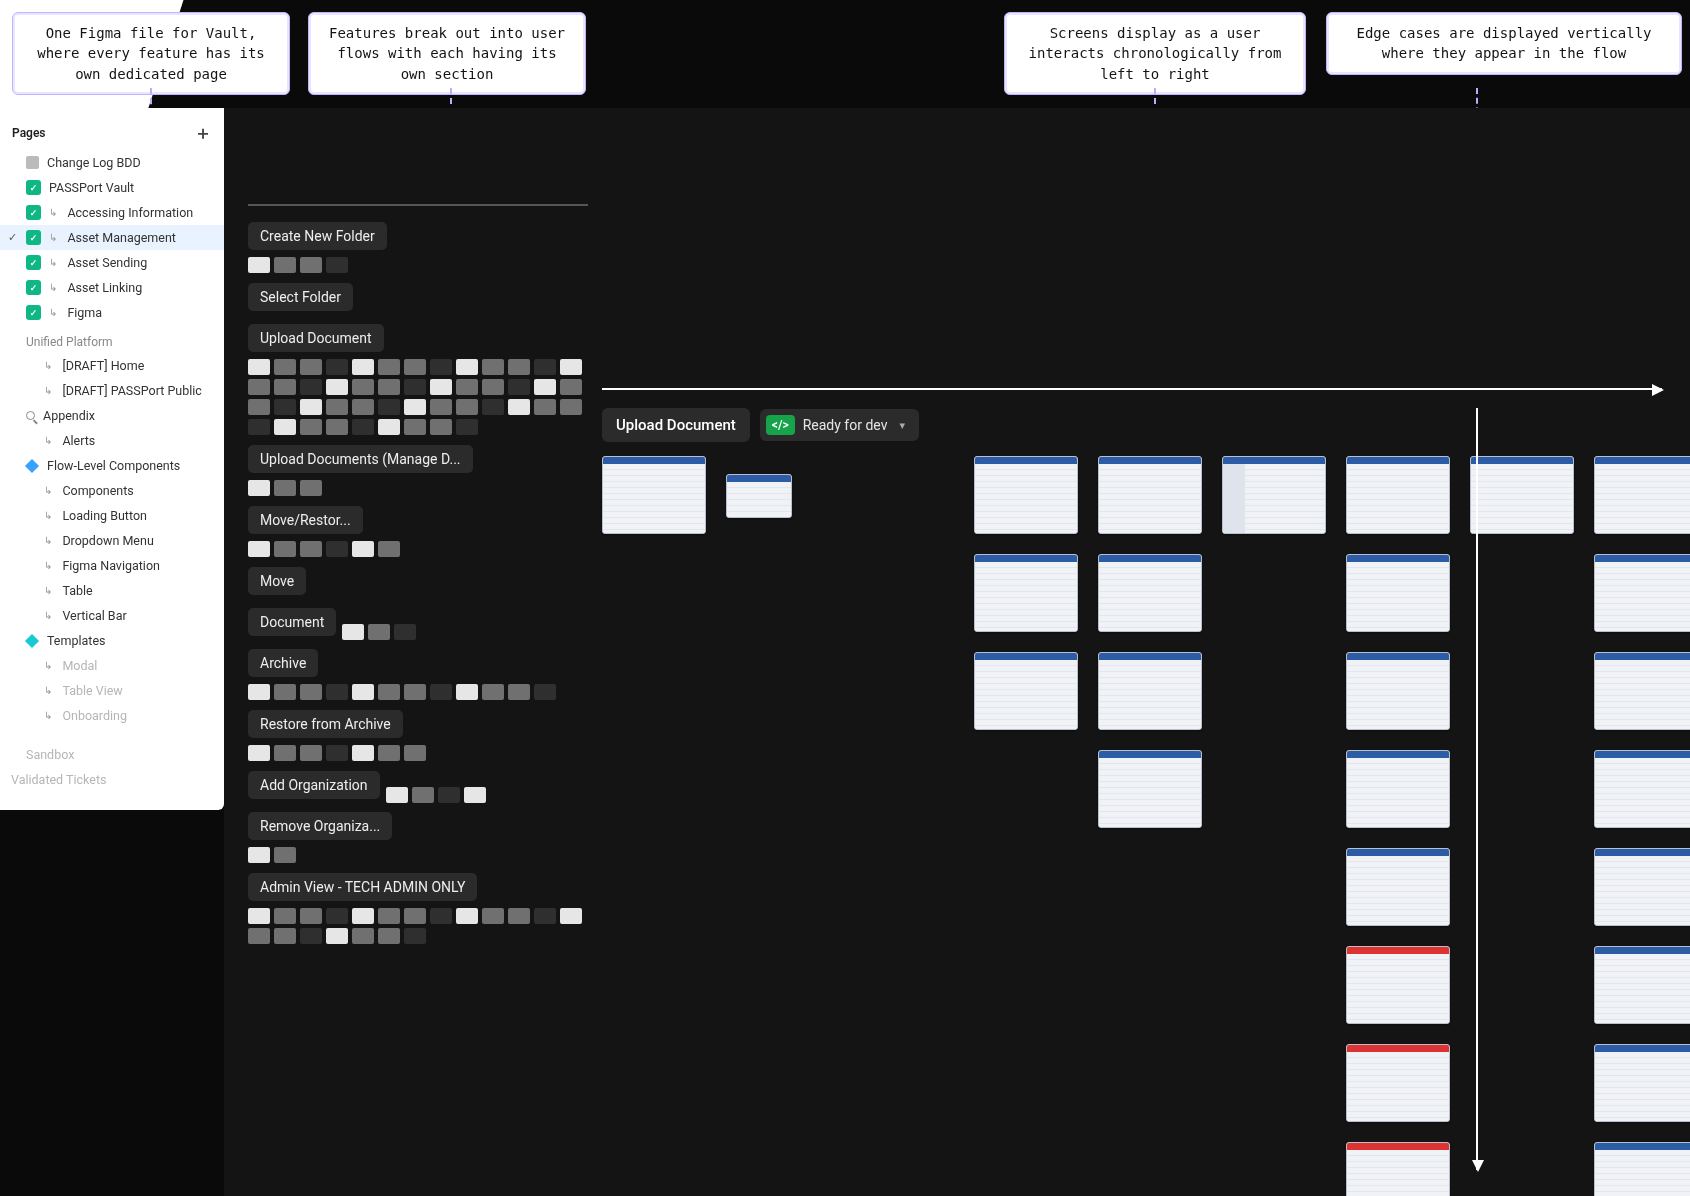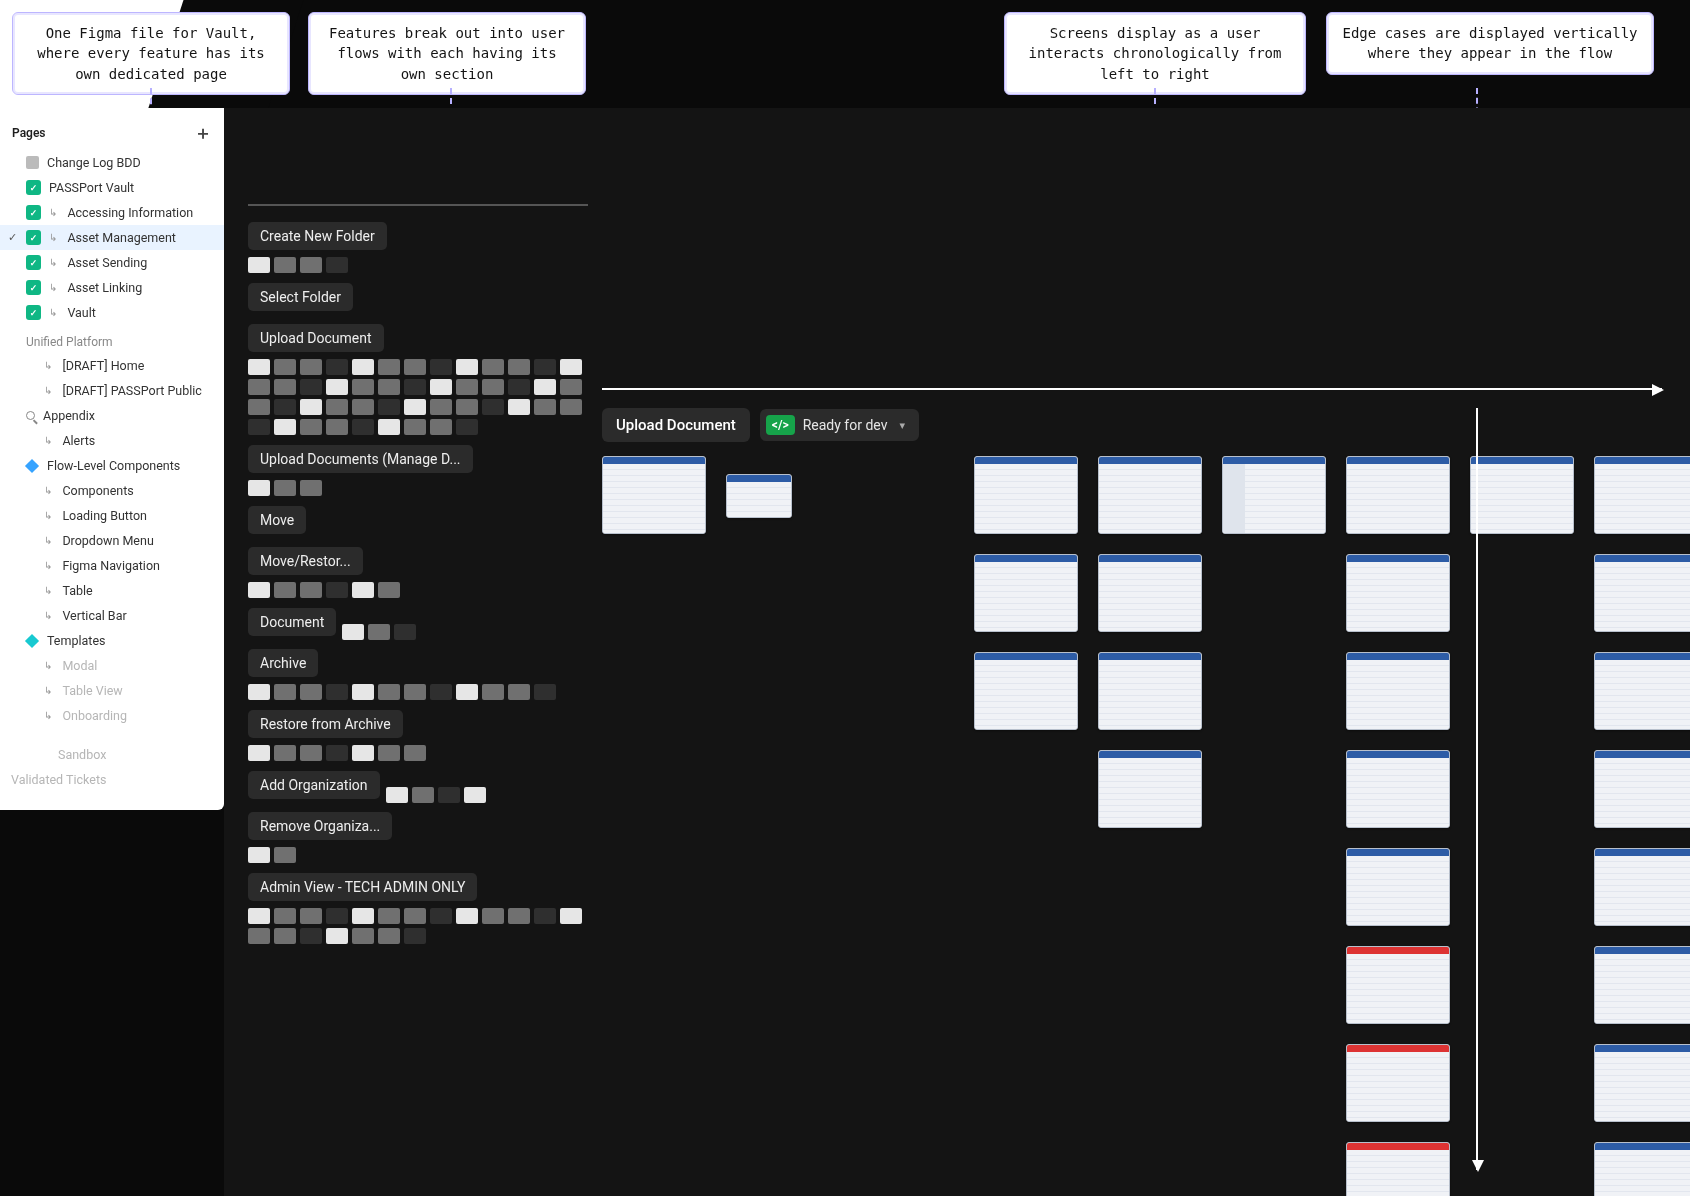--- a/index.html
+++ b/index.html
@@ -200,21 +200,21 @@
 <body>
 
 <div class="corner-mask"></div>
 
 <div class="callout" style="left:12px; width:278px;">One Figma file for Vault, where every feature has its own dedicated page</div>
 
 <div class="callout" style="left:308px; width:278px;">Features break out into user flows with each having its own section</div>
 
 <div class="callout" style="left:1004px; width:302px;">Screens display as a user interacts chronologically from left to right</div>
 
-<div class="callout" style="left:1326px; width:328px;">Edge cases are displayed vertically where they appear in the flow</div>
+<div class="callout" style="left:1326px; width:356px;">Edge cases are displayed vertically where they appear in the flow</div>
 
 <div class="pointer" style="left:150px; height:138px;"></div>
 <div class="pointer" style="left:450px; height:440px;"></div>
 <div class="pointer" style="left:1154px; height:188px;"></div>
 <div class="pointer" style="left:1476px; height:212px;"></div>
 
 <div class="ring" style="left:140px; top:228px;"></div>
 <div class="small-arrow" style="left:162px; top:238px; width:66px;"></div>
 
 <span class="magnify" style="left:584px; top:414px;"></span>
@@ -250,21 +250,21 @@
     <span>Asset Sending</span>
   </div>
   <div class="pg-row">
     <span class="badge">✓</span>
     <span class="arrow-in">↳</span>
     <span>Asset Linking</span>
   </div>
   <div class="pg-row">
     <span class="badge">✓</span>
     <span class="arrow-in">↳</span>
-    <span>Vault</span>
+    <span>Figma</span>
   </div>
 
   <div class="sect-lbl">Unified Platform</div>
   <div class="pg-row sub">
     <span class="arrow-in">↳</span>
     <span>[DRAFT] Home</span>
   </div>
   <div class="pg-row sub">
     <span class="arrow-in">↳</span>
     <span>[DRAFT] PASSPort Public</span>
@@ -318,21 +318,21 @@
     </div>
   <div class="pg-row sub dim">
       <span class="arrow-in">↳</span>
       <span>Table View</span>
     </div>
   <div class="pg-row sub dim">
       <span class="arrow-in">↳</span>
       <span>Onboarding</span>
     </div>
 
-  <div class="pg-row sub dim" style="padding-left:26px;margin-top:14px;margin-left:32px;">
+  <div class="pg-row sub dim" style="padding-left:26px;margin-top:14px;">
       <span>Sandbox</span>
     </div>
   <div class="pg-row sub dim" style="padding-left:11px;">
       <span>Validated Tickets</span>
     </div>
 </div>
 
 <div class="canvas">
 
   <div class="divider"></div>
@@ -393,29 +393,29 @@
           <div class="th l"></div>
           <div class="th m"></div>
           <div class="th m"></div>
           <div class="th d"></div>
         </div></div>
       <div><div class="sec-label">Upload Documents (Manage D...</div><div class="thumb-row">
           <div class="th l"></div>
           <div class="th m"></div>
           <div class="th m"></div>
         </div></div>
+      <div><div class="sec-label">Move/Restor...</div><div class="thumb-row">
+          <div class="th l"></div>
+          <div class="th m"></div>
+          <div class="th m"></div>
+          <div class="th d"></div>
+          <div class="th l"></div>
+          <div class="th m"></div>
+        </div></div>
       <div><div class="sec-label">Move</div></div>
-      <div><div class="sec-label">Move/Restor...</div><div class="thumb-row">
-          <div class="th l"></div>
-          <div class="th m"></div>
-          <div class="th m"></div>
-          <div class="th d"></div>
-          <div class="th l"></div>
-          <div class="th m"></div>
-        </div></div>
       <div><div class="sec-label" style="display: inline-block;">Document</div><span style="display: inline-flex; gap: 4px; margin-left: 6px;">
           <span class="th l"></span>
           <span class="th m"></span>
           <span class="th d"></span>
         </span></div>
       <div><div class="sec-label">Archive</div><div class="thumb-row">
           <div class="th l"></div>
           <div class="th m"></div>
           <div class="th m"></div>
           <div class="th d"></div>

